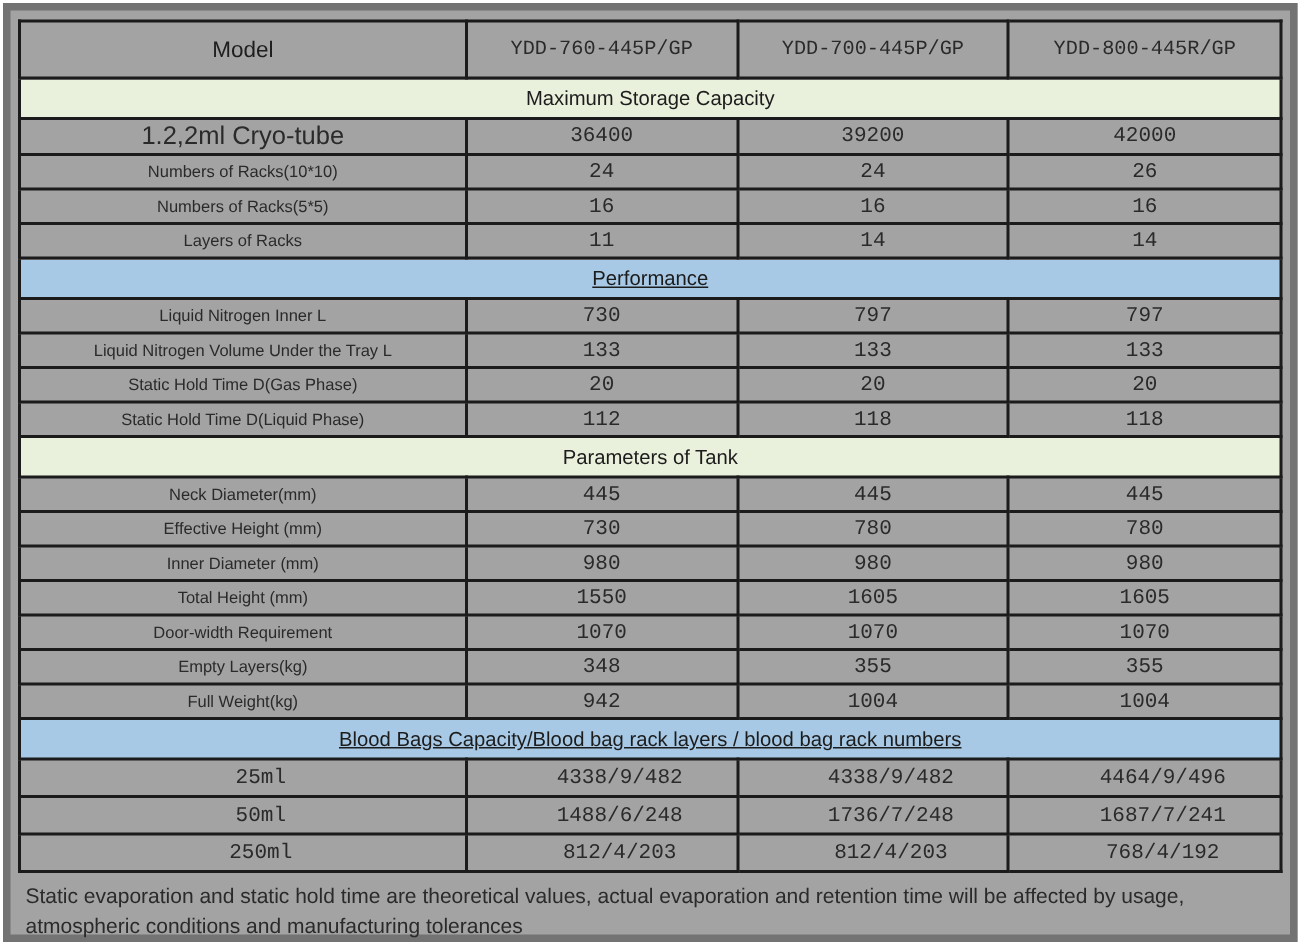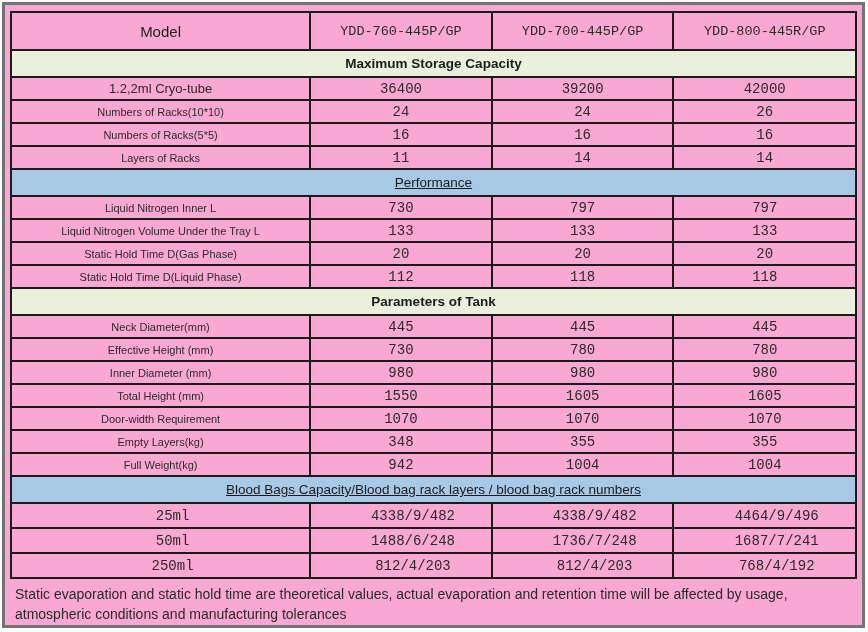--- a/index.html
+++ b/index.html
@@ -6,22 +6,22 @@
   html, body {
     width: 868px; height: 632px;
     background: #ffffff;
     font-family: "Liberation Sans", sans-serif;
     color: #1e1e1e;
     overflow: hidden;
   }
   .frame {
     position: absolute;
     left: 2px; top: 2px; right: 3px; bottom: 4px;
-    border: 3px solid #737373;
-    background: #f9a8d4;
+    border: 5px solid #737373;
+    background: #a3a3a3;
   }
   .table-wrap { margin: 6px 5px 0 5px; }
   table.spec {
     width: 100%;
     border-collapse: collapse;
     border: 2px solid #1b1b1b;
     table-layout: fixed;
   }
   table.spec td, table.spec th {
     border: 2px solid #1b1b1b;
@@ -42,28 +42,28 @@
     font-size: 13.5px;
     letter-spacing: 0px;
     color: #2a2a2a;
   }
   tr.section-row td {
     height: 27px;
     font-size: 13.5px;
     font-family: "Liberation Sans", sans-serif;
     color: #1c1c1c;
   }
-  tr.section-green td { background: #e9f0dc; font-weight: bold; }
+  tr.section-green td { background: #e9f0dc; }
   tr.section-blue td { background: #a7c9e6; text-decoration: underline; }
   tr.data-row td { height: 23px; }
   td.row-label {
     font-size: 11px;
     color: #2a2a2a;
   }
-  td.row-label-lg { font-size: 13px; border-radius: 11px; }
+  td.row-label-lg { font-size: 17px; border-radius: 11px; }
   td.value-cell {
     font-family: "Liberation Mono", "DejaVu Sans Mono", monospace;
     font-size: 14px;
     color: #2a2a2a;
   }
   tr.blood-row td { height: 25px; padding-left: 28px; }
   td.mono-label {
     font-family: "Liberation Mono", "DejaVu Sans Mono", monospace;
     font-size: 14px;
     color: #2a2a2a;

